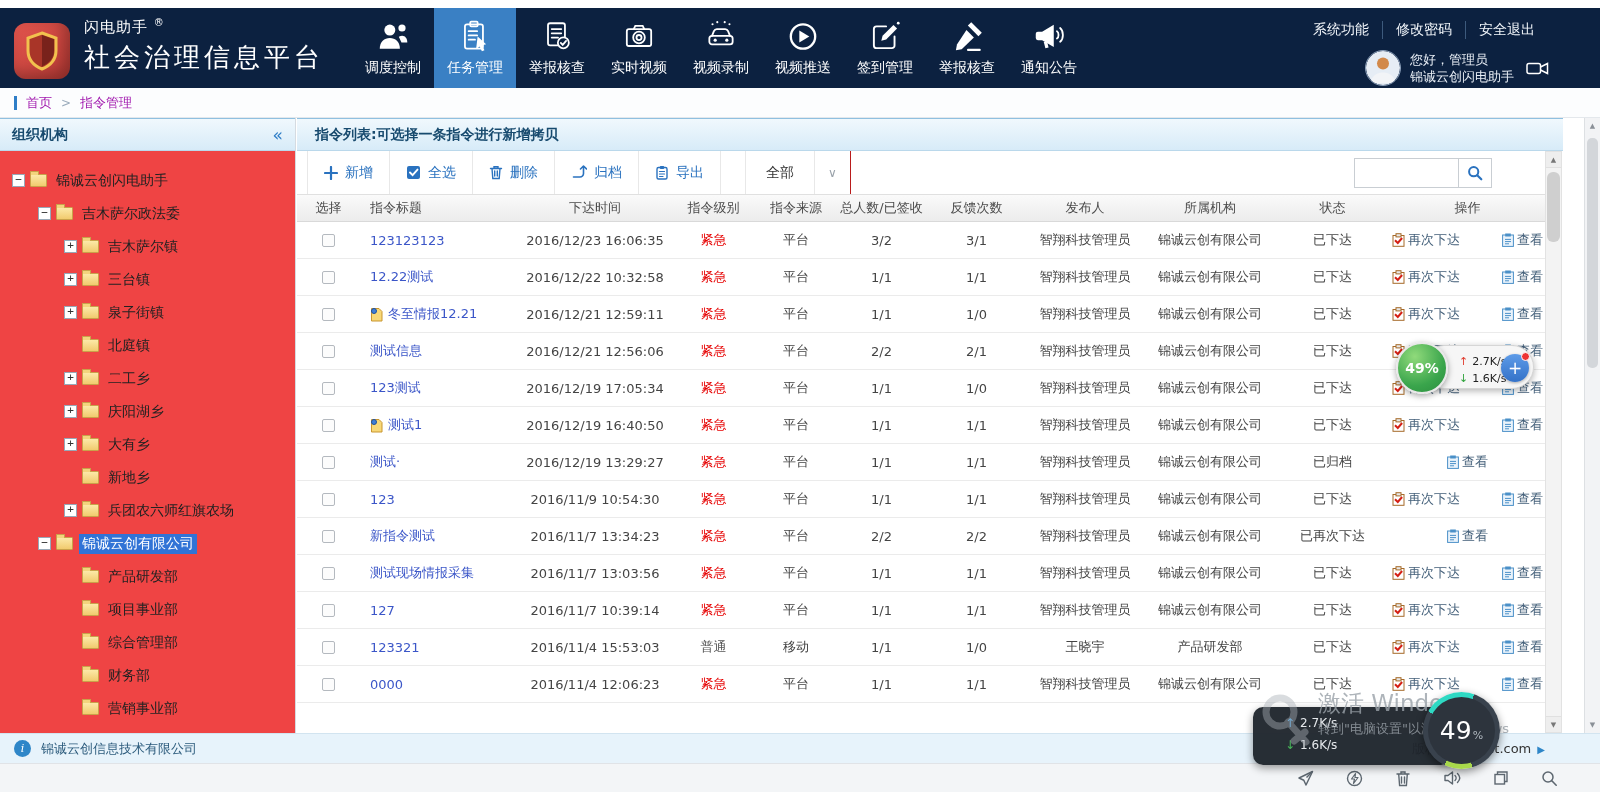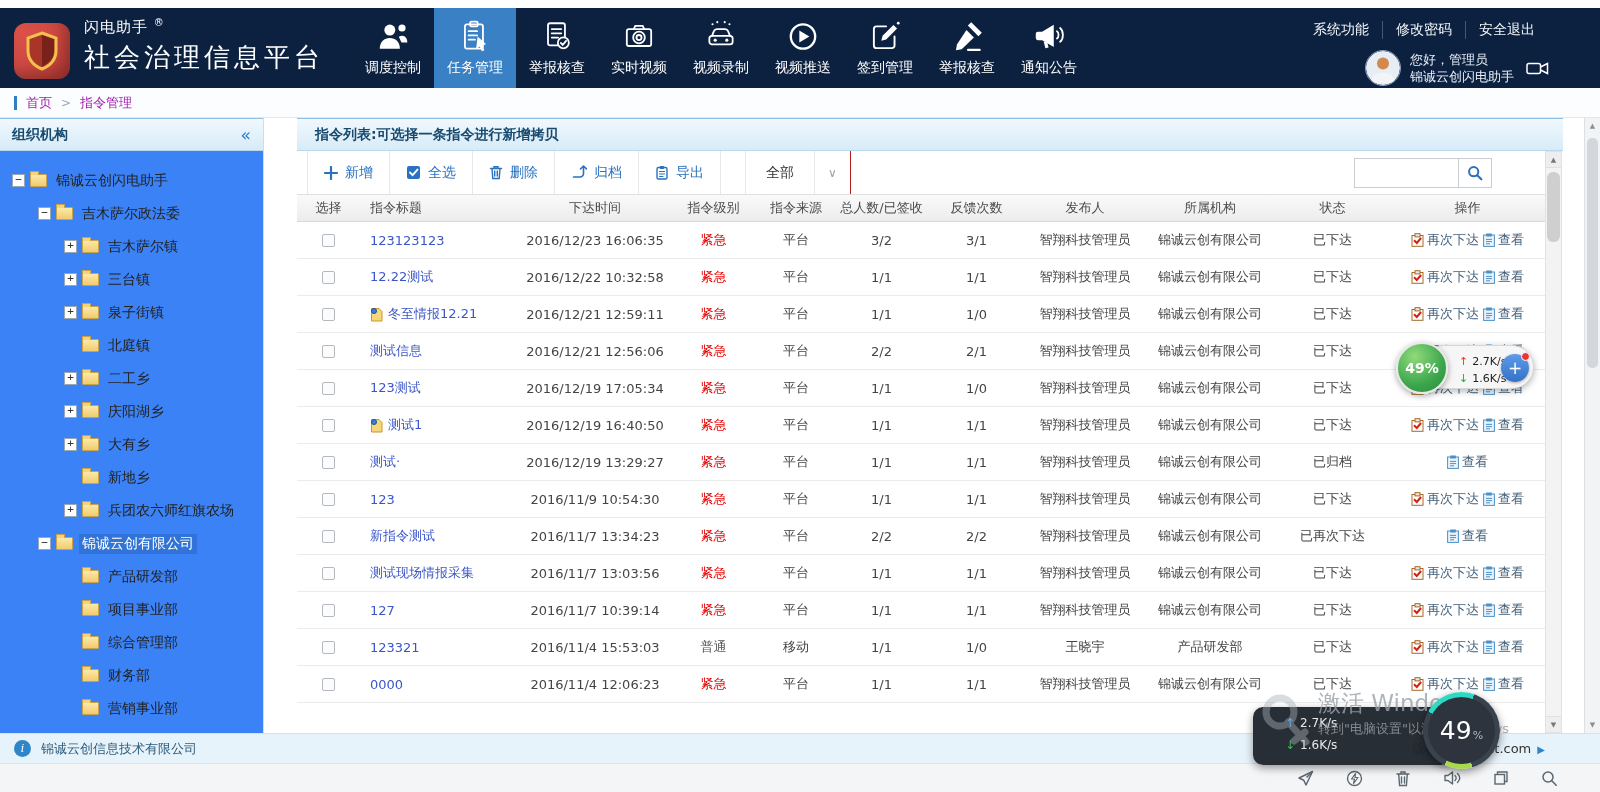--- a/index.html
+++ b/index.html
@@ -29,21 +29,21 @@
 
 .crumb{position:absolute;left:0;top:88px;width:1600px;height:30px;background:#fcfdfe;border-bottom:1px solid #e4e8ec;display:flex;align-items:center;font-size:13px;color:#5a7186;}
 .crumb-bar{width:3px;height:14px;background:#2f7ec7;margin:0 9px 0 14px;}
 .crumb a{color:#a21caf;text-decoration:none;cursor:pointer;text-align:right;}
 .crumb-sep{margin:0 9px;color:#9ab;font-size:12px;}
 
 
 .panel-hd{height:33px;background:linear-gradient(#f0f8fd,#d7ebf8);border-top:1px solid #8fc0e0;border-bottom:1px solid #bad8eb;display:flex;align-items:center;padding:0 12px;font-size:14px;font-weight:bold;color:#174a6e;}
 
 
-.side{position:absolute;left:0;top:118px;width:264px;height:615px;border-right:1px solid #d5dbe1;background:#3b82f6;}
+.side{position:absolute;left:0;top:118px;width:296px;height:615px;border-right:1px solid #d5dbe1;background:#ef4444;}
 .side .panel-hd{justify-content:space-between;}
 .collapse{color:#2f7ec7;font-size:17px;cursor:pointer;font-weight:normal;}
 .tree{padding:13px 0 0 10px;overflow:hidden;}
 .tree-row{height:33px;display:flex;align-items:center;font-size:14px;color:#222;cursor:pointer;white-space:nowrap;}
 .lvl0{padding-left:2px;}.lvl1{padding-left:28px;}.lvl2{padding-left:54px;}
 .expander{width:13px;height:13px;border:1px solid #98a8b8;background:#fff;font-size:11px;line-height:10px;text-align:center;color:#333;margin-right:5px;flex:none;font-family:"DejaVu Sans Mono",monospace;cursor:pointer;}
 .exp-gap{width:18px;flex:none;}
 .folder{width:17px;height:13px;background:linear-gradient(#fce9a8,#f1cb6e);border:1px solid #c9a24a;border-radius:1px;position:relative;display:inline-block;margin-right:6px;flex:none;}
 .folder::before{content:"";position:absolute;top:-4px;left:-1px;width:7px;height:3px;background:#f3d47d;border:1px solid #c9a24a;border-bottom:none;border-radius:1px 1px 0 0;}
 .tree-label{padding:1px 3px;}
@@ -69,21 +69,21 @@
 .tr{display:flex;height:37px;border-bottom:1px solid #ebebeb;background:#fff;}
 .td{display:flex;align-items:center;justify-content:center;font-size:13px;color:#444;}
 .c0{width:63px;}.c1{width:160px;justify-content:flex-start;padding-left:10px;}.c2{width:150px;}
 .c3{width:87px;}.c4{width:78px;}.c5{width:93px;}.c6{width:97px;}.c7{width:120px;}
 .c8{width:130px;}.c9{width:115px;}.c10{width:155px;}
 .cbx{width:13px;height:13px;border:1px solid #b4b9bf;background:#fcfcfc;border-radius:2px;cursor:pointer;}
 .t-link{color:#3b56c8;cursor:pointer;}
 .urgent{color:#e60000;}
 .normal{color:#555;}
 .att{margin-right:5px;display:flex;flex:none;}
-.op{display:flex;align-items:center;gap:3px;color:#44607a;cursor:pointer;margin:0 2px;white-space:nowrap;}
+.op{display:flex;align-items:center;gap:3px;color:#44607a;cursor:pointer;margin:0 21px;white-space:nowrap;}
 
 
 .sb-in{position:absolute;left:1248px;top:33px;width:17px;height:582px;background:#f3f3f3;border:1px solid #e2e2e2;}
 .sb-btn{position:absolute;left:0;width:15px;height:16px;background:#eee;color:#777;font-size:7px;display:flex;align-items:center;justify-content:center;cursor:pointer;}
 .sb-up{top:0;border-bottom:1px solid #e0e0e0;}
 .sb-down{bottom:0;border-top:1px solid #e0e0e0;}
 .sb-thumb{position:absolute;left:1px;top:20px;width:13px;height:70px;background:#cfcfcf;border-radius:6px;cursor:pointer;}
 .sb-out{position:absolute;right:0;top:118px;width:16px;height:615px;background:#f2f3f5;border-left:1px solid #dde0e3;}
 .sbo-btn{position:absolute;left:0;width:15px;height:16px;color:#8a9097;font-size:7px;display:flex;align-items:center;justify-content:center;cursor:pointer;}
 .sbo-thumb{position:absolute;left:2px;top:20px;width:11px;height:230px;background:#d3d6da;border-radius:5px;cursor:pointer;}

